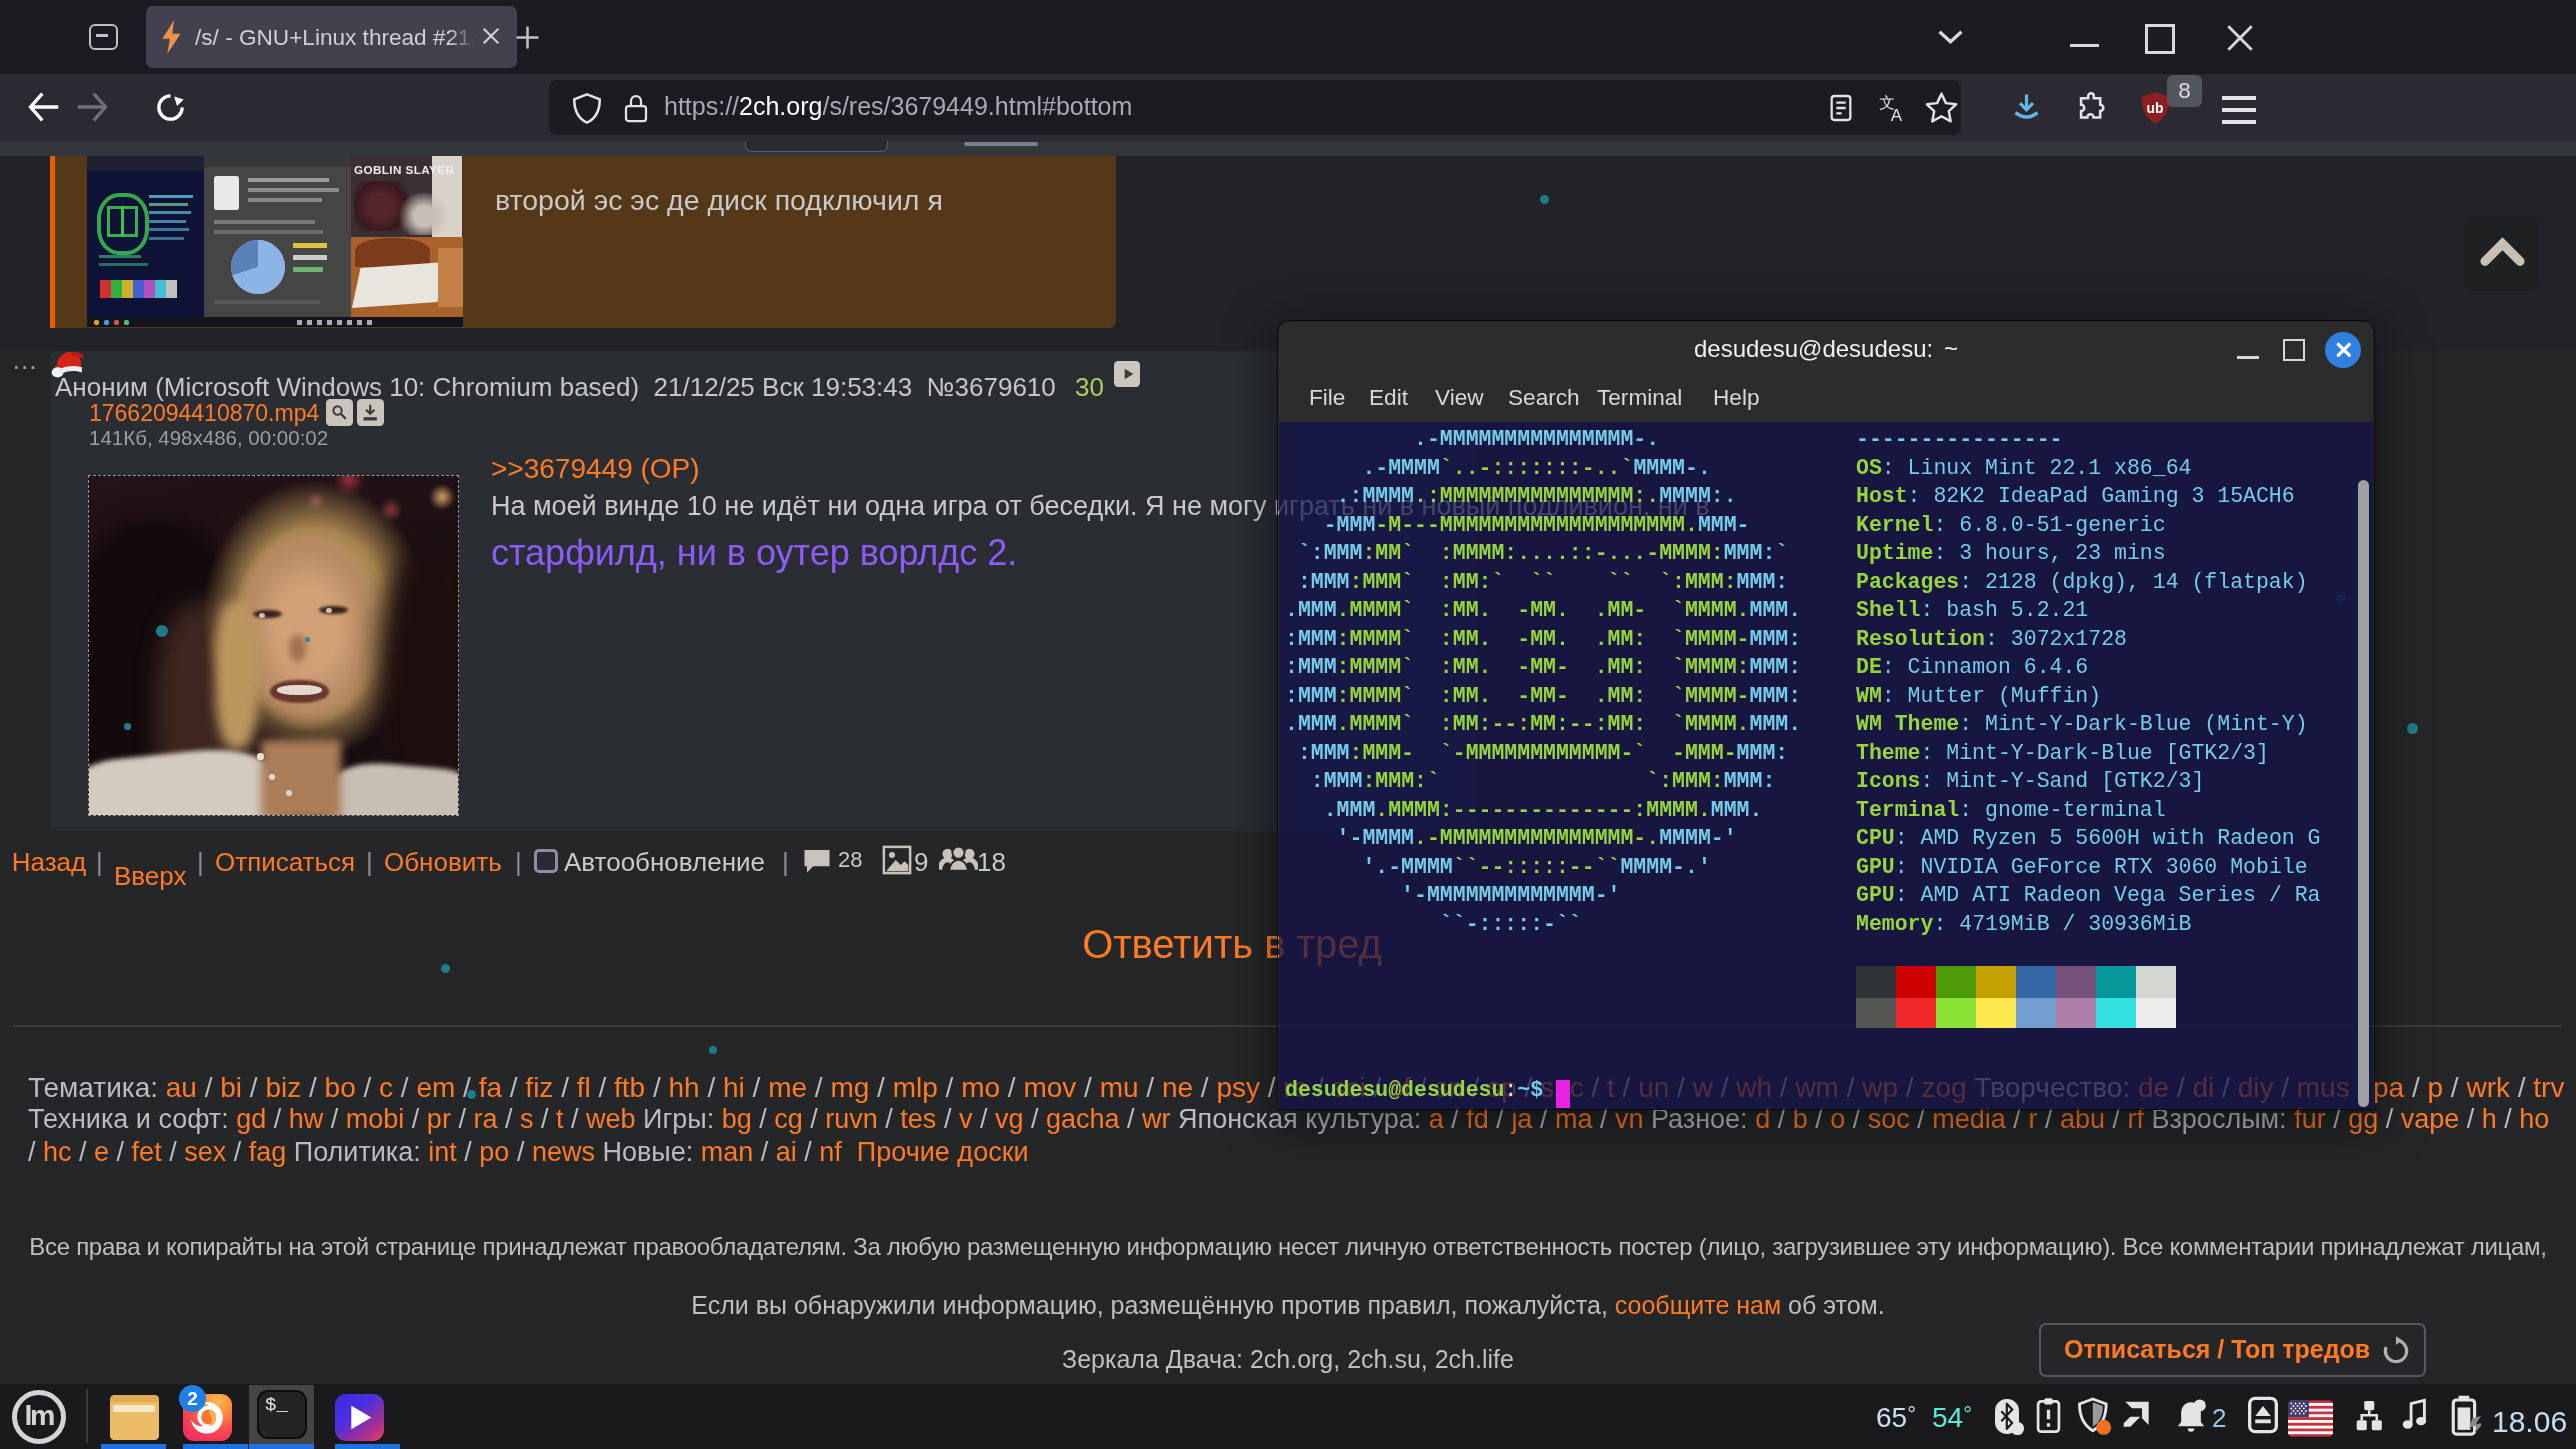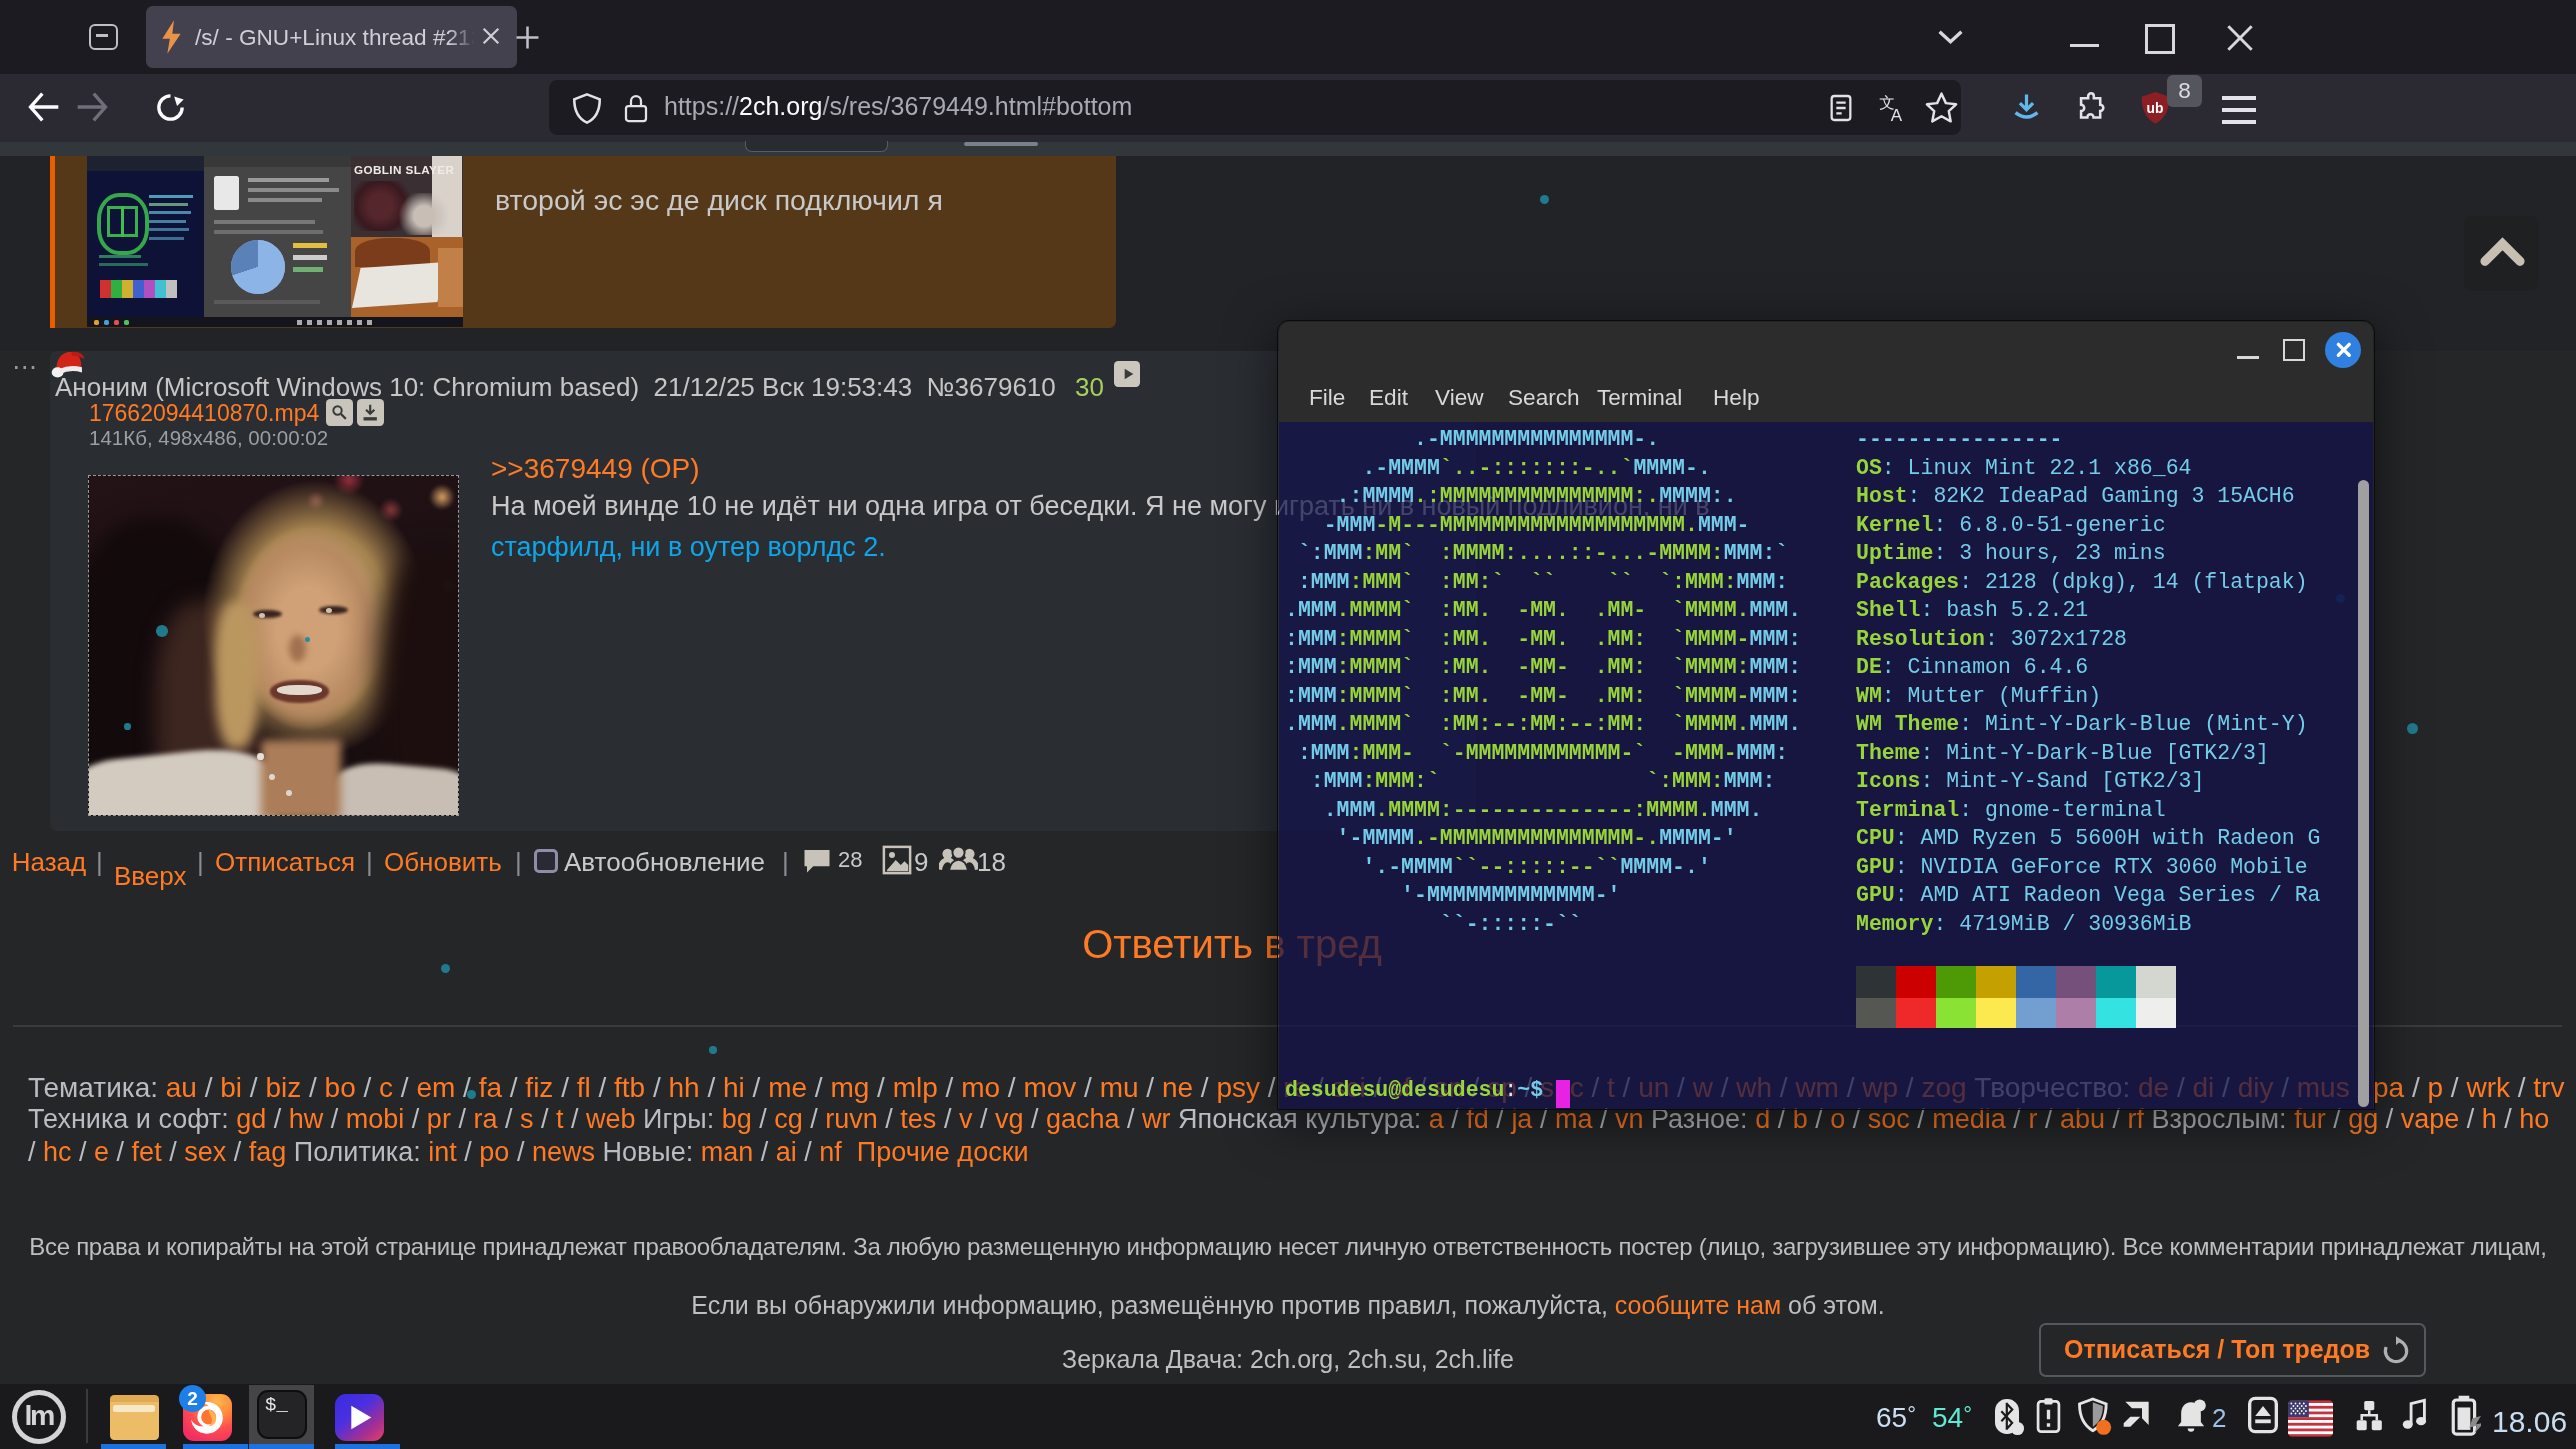--- a/index.html
+++ b/index.html
@@ -218,21 +218,21 @@
   <div class="a" style="left:168px;top:277px;width:6.7px;height:6.7px;background:#e8e0d8;border-radius:50%;"></div>
   <div class="a" style="left:180px;top:298px;width:5.9px;height:5.9px;background:#e0d8d0;border-radius:50%;"></div>
   <div class="a" style="left:197px;top:314px;width:5.9px;height:5.9px;background:#ded6ce;border-radius:50%;"></div>
   <div class="a" style="left:67px;top:149px;width:11.7px;height:11.7px;border-radius:50%;background:#1f7a8c;"></div>
   <div class="a" style="left:35px;top:247px;width:6.7px;height:6.7px;border-radius:50%;background:#1f7a8c;"></div>
   <div class="a" style="left:216px;top:161px;width:5px;height:5px;border-radius:50%;background:#2a8ba0;"></div>
 </div>
 
 <div class="a" style="left:491px;top:453px;font-size:28px;color:#ff7a24;">&gt;&gt;3679449 (OP)</div>
 <div class="a" style="left:491px;top:491px;font-size:27px;color:#c9c9c9;white-space:nowrap;">На моей винде 10 не идёт ни одна игра от беседки. Я не могу играть ни в новый подливион, ни в</div>
-<div class="a" style="left:491px;top:532px;font-size:27px;color:#0ea5e9;white-space:nowrap;">старфилд, ни в оутер ворлдс 2.</div>
+<div class="a" style="left:491px;top:532px;font-size:36px;color:#8b5cf6;white-space:nowrap;">старфилд, ни в оутер ворлдс 2.</div>
 
 <div class="a or" style="left:11.7px;top:847px;font-size:26px;">Назад</div>
 <div class="a sep" style="left:96px;top:847px;font-size:26px;">|</div>
 <div class="a or" style="left:114px;top:861px;font-size:26px;">Вверх</div>
 <div class="a sep" style="left:197px;top:847px;font-size:26px;">|</div>
 <div class="a or" style="left:215px;top:847px;font-size:26px;">Отписаться</div>
 <div class="a sep" style="left:366px;top:847px;font-size:26px;">|</div>
 <div class="a or" style="left:384px;top:847px;font-size:26px;">Обновить</div>
 <div class="a sep" style="left:515px;top:847px;font-size:26px;">|</div>
 <div class="a" style="left:534px;top:849px;width:17.6px;height:17.6px;background:#2a2a35;border:3.4px solid #8f8ca8;border-radius:5px;"></div>
@@ -283,20 +283,21 @@
 
 <div class="a" style="left:1540px;top:195px;width:9.2px;height:9.2px;border-radius:50%;background:#1f7a8c;"></div>
 <div class="a" style="left:441px;top:964px;width:9.2px;height:9.2px;border-radius:50%;background:#1f7a8c;"></div>
 <div class="a" style="left:467px;top:1090px;width:9.2px;height:9.2px;border-radius:50%;background:#1f7a8c;"></div>
 <div class="a" style="left:709px;top:1046px;width:7.5px;height:7.5px;border-radius:50%;background:#1f7a8c;"></div>
 <div class="a" style="left:2407px;top:723px;width:11px;height:11px;border-radius:50%;background:#1f7a8c;"></div>
 <div class="a" style="left:2336px;top:594px;width:9.2px;height:9.2px;border-radius:50%;background:#15506b;"></div>
 
 <div class="a" style="left:1277px;top:320px;width:1098px;height:790px;border-radius:11.7px 11.7px 0 0;box-shadow:0 11.7px 50px rgba(0,0,0,.55);border:1.7px solid #0a0a0a;box-sizing:border-box;"></div>
 <div class="a" style="left:1279px;top:322px;width:1094px;height:100px;border-radius:10px 10px 0 0;background:#2c2c2c;"></div>
+<div class="a" style="left:1279px;top:322px;width:1094px;height:40px;text-align:center;font-size:24px;color:#f0f0f0;padding-top:12.6px;">desudesu@desudesu:<span style="letter-spacing:4.2px;"> </span>~</div>
 <div class="a" style="left:2237px;top:356px;width:22px;height:3.4px;background:#d8d8d8;"></div>
 <div class="a" style="left:2283px;top:339px;width:18.4px;height:18.4px;border:2.5px solid #d8d8d8;"></div>
 <div class="a" style="left:2325px;top:332px;width:36px;height:36px;border-radius:50%;background:#2f80e0;"></div>
 <svg class="a" style="left:2335px;top:341px;" width="17.6" height="17.6" viewBox="0 0 21 21">
       <path d="M4 4 L17 17 M17 4 L4 17" stroke="#fff" stroke-width="4" stroke-linecap="round"></path>
     </svg>
 <div class="a" style="left:1309px;top:385px;font-size:22.6px;color:#d8d8d8;">File</div>
 <div class="a" style="left:1369px;top:385px;font-size:22.6px;color:#d8d8d8;">Edit</div>
 <div class="a" style="left:1435px;top:385px;font-size:22.6px;color:#d8d8d8;">View</div>
 <div class="a" style="left:1508px;top:385px;font-size:22.6px;color:#d8d8d8;">Search</div>

